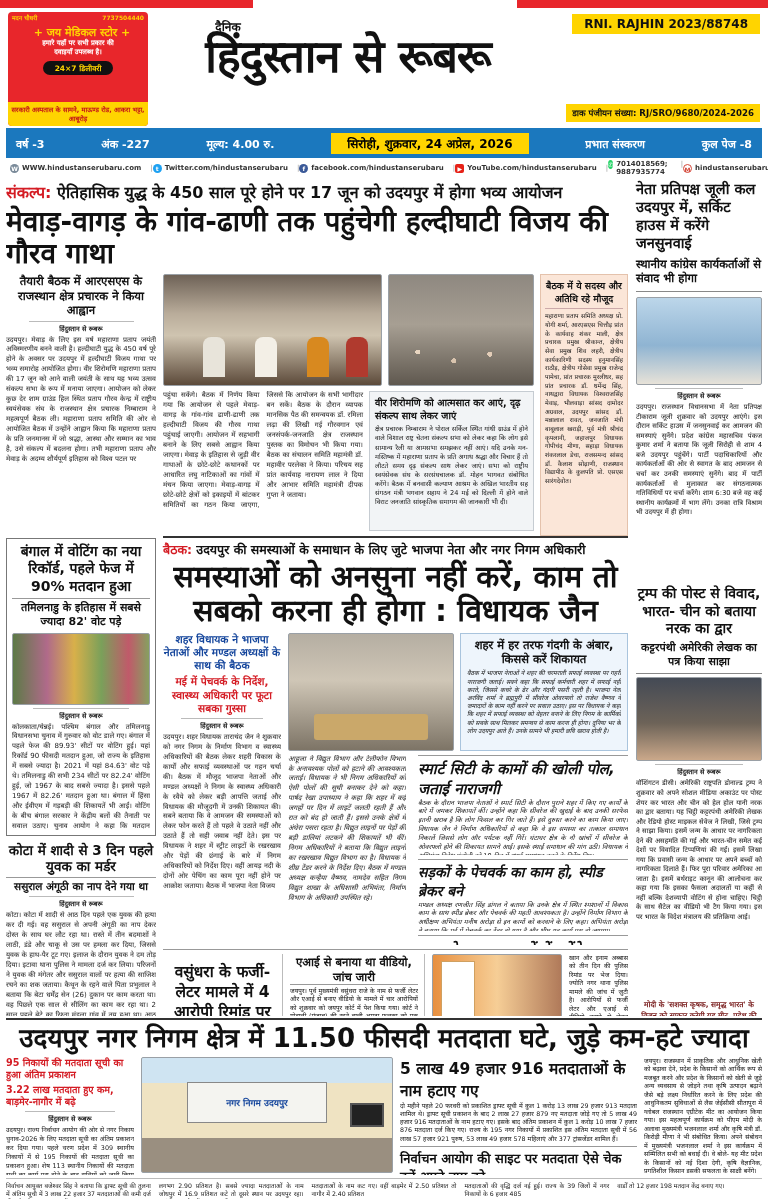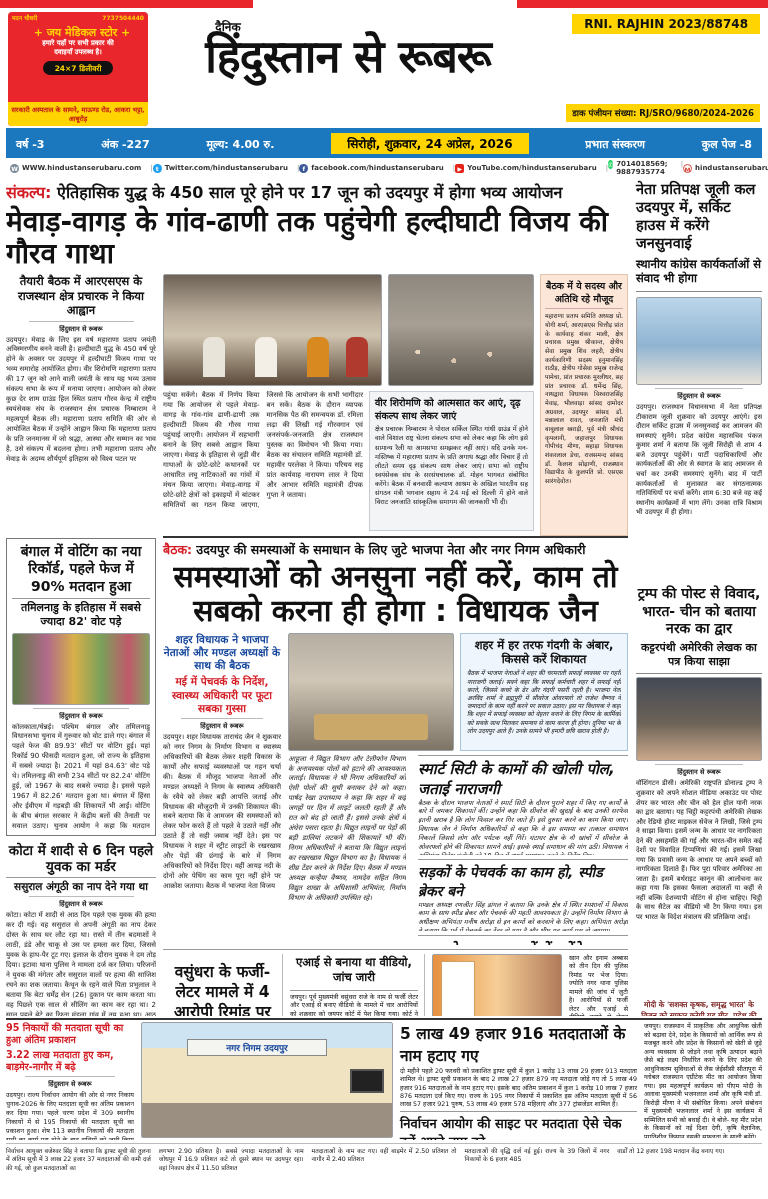--- a/index.html
+++ b/index.html
@@ -68,22 +68,22 @@
       radial-gradient(6px 6px at 70% 72%,#e3cdb8 40%,transparent 41%),
       linear-gradient(180deg,#8e8880 0%,#a79f93 45%,#5f584f 100%); }
   .ph-voters { background:linear-gradient(90deg,#5c7a46 0%,#b06a8a 25%,#d8b04a 45%,#7aa05a 65%,#c05a6a 85%,#86a060 100%); }
   .ph-meet { background:linear-gradient(180deg,#b5aea2 0%,#cfc6b6 40%,#7d7466 100%); }
   .ph-meet .table { position:absolute; bottom:10px; left:15%; width:70%; height:26px; background:#caa86a; border-radius:3px; }
   .ph-mla { background:linear-gradient(180deg,#bcd6ea 0%,#8fb4d2 55%,#e7e2d8 100%); }
   .ph-trump { background:linear-gradient(180deg,#444a55 0%,#6d6358 55%,#caa88a 100%); }
   .ph-vasu { background:linear-gradient(90deg,#e89040 0%,#f6ce96 50%,#b07a5a 100%); }
   .ph-vasu .letter { position:absolute; left:8px; top:6px; width:34px; height:58px; background:#fff; border:1px solid #d0a060; }
   .ph-bldg { background:linear-gradient(180deg,#cfe4f2 0% 22%,#efe3c2 22% 70%,#9a8f80 70% 100%); }
-  .ph-bldg .sign { position:absolute; top:16px; left:18%; width:56%; background:#f4f4f0; color:#15469c;
-                   font-weight:bold; font-size:9px; text-align:center; border:1px solid #888; padding:1px 0; }
+  .ph-bldg .sign { position:absolute; top:24px; left:18%; width:56%; background:#f4f4f0; color:#15469c;
+                   font-weight:bold; font-size:9px; text-align:center; border:1px solid #888; padding:13px 0; }
   .ph-bldg .tv { position:absolute; right:8px; top:40%; width:34px; height:24px; background:#222; border:2px solid #555; }
 
   .pink-box { width:88px; flex:0 0 88px; background:#fbe6d8; border:1px solid #e4c2ac; padding:4px 4px; }
   .pink-box .t { font-size:9.4px; font-weight:bold; text-align:center; border-bottom:1px solid #caa; padding-bottom:3px; margin-bottom:3px; }
   .pink-box .b { font-size:6.2px; line-height:1.4; text-align:justify; }
 
   .lead-zone { display:flex; gap:6px; height:262px; overflow:hidden; }
   .lead-mid { flex:1; min-width:0; }
   .photos-row { display:flex; gap:6px; height:112px; }
   .under-row { display:flex; gap:6px; margin-top:5px; height:140px; overflow:hidden; }
@@ -102,21 +102,21 @@
   .b-toprow { display:flex; gap:6px; height:118px;border-radius:18px; }
   .g-box { flex:0 0 168px; background:#eef5fc; border:1px solid #a9c4dd; padding:4px 6px; }
   .g-box .t { font-size:11.5px; font-weight:bold; text-align:center; line-height:1.25; margin-bottom:3px; }
   .g-box .b { font-size:6.1px; line-height:1.35; text-align:justify; font-style:italic; }
   .sec-h { font-weight:bold; border-top:1px solid #999; margin-top:4px; padding-top:2px; }
   .sec-b { font-size:6.6px; line-height:1.35; text-align:justify; margin-top:1px; }
 
   .vasu-row { display:flex; gap:7px; height:122px; overflow:hidden; border-top:1px solid #999; padding-top:4px; margin-top:4px; }
   .vasu-h { flex:0 0 120px; font-size:15.5px; font-weight:800; text-align:center; line-height:1.3; padding-top:8px; border-right:1px solid #bbb; }
   .ai-box { flex:0 0 135px; border-right:1px solid #bbb; padding-right:6px; }
-  .ai-box .t { font-size:11.5px; font-weight:bold; text-align:center; border-bottom:1px solid #999; padding-bottom:6px; margin-bottom:2px; }
+  .ai-box .t { font-size:11.5px; font-weight:bold; text-align:center; border-bottom:1px solid #999; padding-bottom:0; margin-bottom:2px; }
   .ai-box .b { font-size:6.3px; line-height:1.35; text-align:justify; }
   .vasu-ph-wrap { flex:0 0 130px; }
   .vasu-side { flex:1; font-size:6.3px; line-height:1.35; text-align:justify; }
 
   
   .rc-h { font-size:14.5px; font-weight:800; line-height:1.25; }
   .rc-s { font-size:11.5px; font-weight:bold; line-height:1.3; margin-top:4px; }
   .rc-rule { border-top:1px solid #888; margin:5px 0; }
   .rc-body { font-size:6.8px; line-height:1.4; text-align:justify; }
   .rc-h2 { font-size:14px; font-weight:800; text-align:center; line-height:1.25; margin-top:6px; }
@@ -230,21 +230,21 @@
 
           <div style="border:1px solid #777; padding:4px 5px; margin-top:6px;">
             <div class="subhead" style="font-size:14px;">बंगाल में वोटिंग का नया रिकॉर्ड, पहले फेज में 90% मतदान हुआ</div>
             <div class="subhead" style="font-size:11px; border-top:1px solid #999; margin-top:3px; padding-top:2px;">तमिलनाडु के इतिहास में सबसे ज्यादा 82' वोट पड़े</div>
             <div class="photo ph-voters" style="height:72px; margin-top:4px;"></div>
             <div class="byline">हिंदुस्तान से रूबरू</div>
             <div class="body" style="height:108px; overflow:hidden;">कोलकाता/चेन्नई। पश्चिम बंगाल और तमिलनाडु विधानसभा चुनाव में गुरुवार को वोट डाले गए। बंगाल में पहले फेज की 89.93' सीटों पर वोटिंग हुई। यहां रिकॉर्ड 90 फीसदी मतदान हुआ, जो राज्य के इतिहास में सबसे ज्यादा है। 2021 में यहां 84.63' वोट पड़े थे। तमिलनाडु की सभी 234 सीटों पर 82.24' वोटिंग हुई, जो 1967 के बाद सबसे ज्यादा है। इससे पहले 1967 में 82.26' मतदान हुआ था। बंगाल में हिंसा और ईवीएम में गड़बड़ी की शिकायतें भी आईं। वोटिंग के बीच बंगाल सरकार ने केंद्रीय बलों की तैनाती पर सवाल उठाए। चुनाव आयोग ने कहा कि मतदान शांतिपूर्ण रहा। दूसरे फेज का मतदान 29 अप्रेल को होगा। नतीजे 2 मई को घोषित किए जाएंगे।</div>
           </div>
 
           <div style="margin-top:6px;">
-            <div class="subhead" style="font-size:13.5px;">कोटा में शादी से 6 दिन पहले युवक का मर्डर</div>
+            <div class="subhead" style="font-size:13.5px;">कोटा में शादी से 3 दिन पहले युवक का मर्डर</div>
             <div class="subhead" style="font-size:10.5px; border-top:1px solid #999; margin-top:2px; padding-top:2px;">ससुराल अंगूठी का नाप देने गया था</div>
             <div class="byline">हिंदुस्तान से रूबरू</div>
             <div class="body" style="height:150px; overflow:hidden;">कोटा। कोटा में शादी से आठ दिन पहले एक युवक की हत्या कर दी गई। वह ससुराल से अपनी अंगूठी का नाप देकर दोस्त के साथ घर लौट रहा था। रास्ते में तीन बदमाशों ने लाठी, डंडे और चाकू से उस पर हमला कर दिया, जिससे युवक के हाथ-पैर टूट गए। इलाज के दौरान युवक ने दम तोड़ दिया। इटावा थाना पुलिस ने मामला दर्ज कर लिया। परिजनों ने युवक की मंगेतर और ससुराल वालों पर हत्या की साजिश रचने का शक जताया। कैथून के रहने वाले पिता प्रभुलाल ने बताया कि बेटा धर्मेंद्र सेन (26) दुकान पर काम करता था। वह पिछले एक साल से सीलिंग का काम कर रहा था। 2 साल पहले बेटे का रिश्ता मूंडला गांव में तय हुआ था। आठ दिन बाद (1 मई को) उसकी शादी होनी थी।</div>
           </div>
         </div>
 
         <div class="center-area">
 
           <div class="lead-zone">
             <div class="lead-mid">
@@ -337,20 +337,21 @@
       <div class="rc-h2">ट्रम्प की पोस्ट से विवाद, भारत- चीन को बताया नरक का द्वार</div>
       <div class="rc-s2">कट्टरपंथी अमेरिकी लेखक का पत्र किया साझा</div>
       <div class="photo ph-trump" style="height:84px;"></div>
       <div class="byline">हिंदुस्तान से रूबरू</div>
       <div class="rc-body" style="height:216px; overflow:hidden;">वॉशिंगटन डीसी। अमेरिकी राष्ट्रपति डोनाल्ड ट्रम्प ने शुक्रवार को अपने सोशल मीडिया अकाउंट पर पोस्ट शेयर कर भारत और चीन को हेल होल यानी नरक का द्वार बताया। यह चिट्ठी कट्टरपंथी अमेरिकी लेखक और रेडियो होस्ट माइकल सेवेज ने लिखी, जिसे ट्रम्प ने साझा किया। इसमें जन्म के आधार पर नागरिकता देने की असहमति की गई और भारत-चीन समेत कई देशों पर विवादित टिप्पणियां की गईं। इसमें लिखा गया कि प्रवासी जन्म के आधार पर अपने बच्चों को नागरिकता दिलाते हैं। फिर पूरा परिवार अमेरिका आ जाता है। इसमें बर्थराइट कानून की आलोचना कर कहा गया कि इसका फैसला अदालतों या कहीं से नहीं बल्कि देशव्यापी वोटिंग से होना चाहिए। चिट्ठी के साथ सैटेल का वीडियो भी टैग किया गया। इस पर भारत के विदेश मंत्रालय की प्रतिक्रिया आई।</div>
       <div class="rc-quote">मोदी के 'सशक्त कृषक, समृद्ध भारत' के विजन को साकार करेगी यह मीट, प्रदेश की कृषि को अंतरराष्ट्रीय मंच पर प्रस्तुत करने का सुनहरा अवसर: भजनलाल शर्मा</div>
     </div>
   </div>
 
   <div class="bottom">
+    <div class="h3-voters">उदयपुर नगर निगम क्षेत्र में 11.50 फीसदी मतदाता घटे, जुड़े कम-हटे ज्यादा</div>
     <div class="bot-row">
       <div class="bot-left">
         <div class="r1">95 निकायों की मतदाता सूची का हुआ अंतिम प्रकाशन</div>
         <div class="r2">3.22 लाख मतदाता हुए कम, बाड़मेर-नागौर में बढ़े</div>
         <div class="byline">हिंदुस्तान से रूबरू</div>
         <div class="body" style="height:62px; overflow:hidden; font-size:6.4px;">उदयपुर। राज्य निर्वाचन आयोग की ओर से नगर निकाय चुनाव-2026 के लिए मतदाता सूची का अंतिम प्रकाशन कर दिया गया। पहले चरण प्रदेश में 309 स्थानीय निकायों में से 195 निकायों की मतदाता सूची का प्रकाशन हुआ। शेष 113 स्थानीय निकायों की मतदाता सूची का कार्य पूरा होने के बाद सूचियों को जारी किया जाएगा।</div>
       </div>
       <div class="bot-mid">
         <div class="photo ph-bldg" style="height:116px;">
           <div class="sign">नगर निगम उदयपुर</div>

